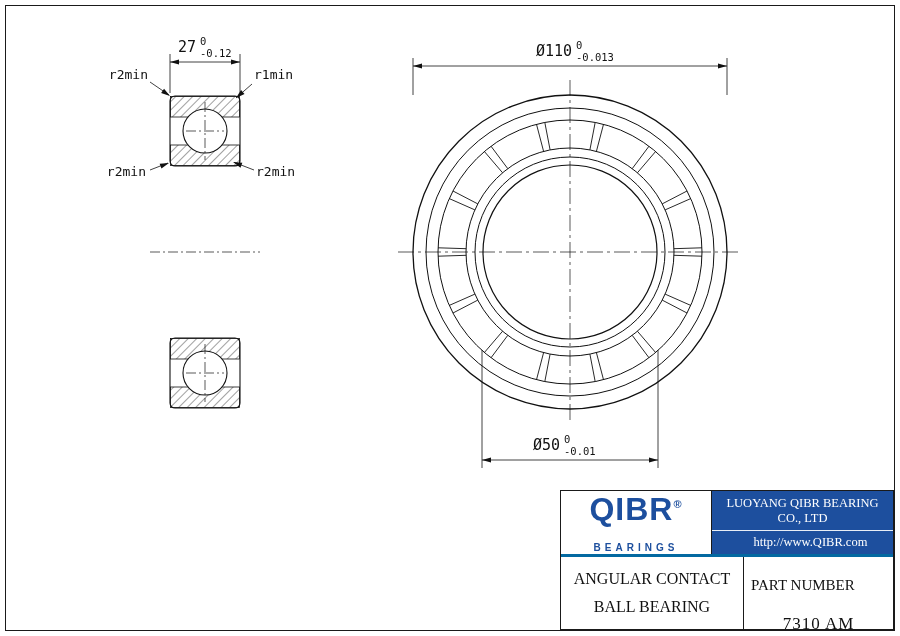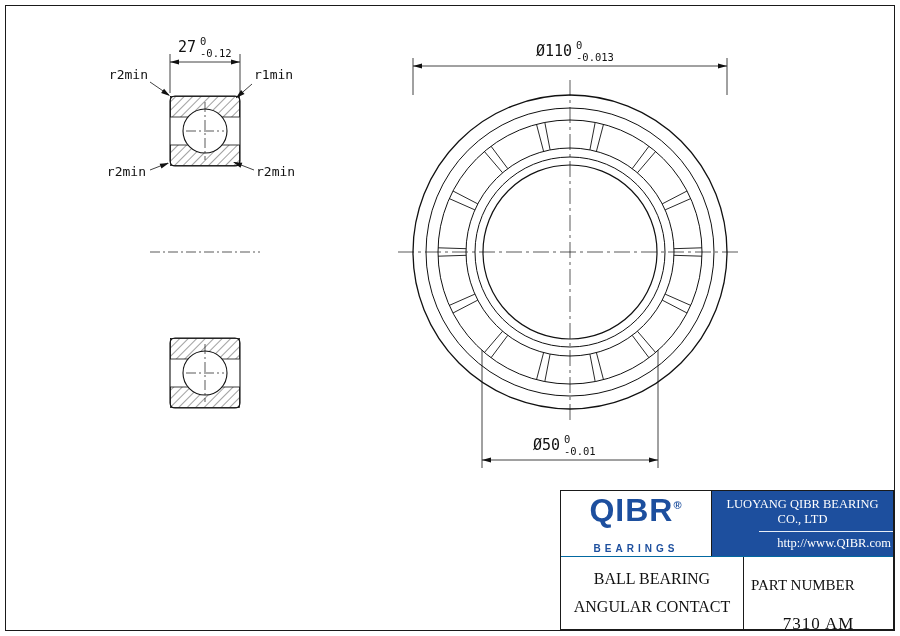--- a/index.html
+++ b/index.html
@@ -11,27 +11,27 @@
   svg{position:absolute;left:0;top:0;}
   .dimtxt{font:15px "DejaVu Sans Mono", monospace;fill:#111;}
   .toltxt{font:10.5px "DejaVu Sans Mono", monospace;fill:#111;}
   .lbltxt{font:13px "DejaVu Sans Mono", monospace;fill:#111;}
 
   
   .title-block{
     position:absolute;left:560px;top:490px;width:334px;height:140px;
     border:1px solid #1a1a1a;box-sizing:border-box;background:#fff;
   }
-  .tb-row1{display:flex;height:66px;border-bottom:1px solid #0369a1;box-sizing:border-box;}
+  .tb-row1{display:flex;height:66px;border-bottom:3px solid #0369a1;box-sizing:border-box;}
   .tb-logo-cell{width:150px;display:flex;flex-direction:column;align-items:center;justify-content:center;box-sizing:border-box;}
   .logo-text{font-family:"Liberation Sans",sans-serif;font-weight:bold;font-size:32px;line-height:1;color:var(--brand,#1d4f9e);letter-spacing:1px;}
   .logo-text .reg{font-size:11px;vertical-align:super;font-weight:bold;}
   .logo-sub{font-family:"Liberation Sans",sans-serif;font-weight:bold;font-size:10px;letter-spacing:4px;color:var(--brand,#1d4f9e);margin-top:17px;}
   .tb-company-cell{flex:1;background:var(--brand,#1d4f9e);color:#fff;border-left:1px solid #1a1a1a;box-sizing:border-box;
-    display:flex;flex-direction:column;justify-content:center;text-align:center;align-items:flex-end;}
+    display:flex;flex-direction:column;justify-content:center;text-align:center;}
   .company-name{font-size:12.5px;padding:3px 2px 4px 2px;}
   .company-url{font-size:12.5px;border-top:1px solid rgba(255,255,255,.9);padding:4px 2px 2px 18px;}
   .tb-row2{display:flex;height:72px;box-sizing:border-box;}
   .tb-desc-cell{width:182px;display:flex;flex-direction:column;align-items:center;justify-content:center;
     font-size:16px;line-height:1.75;box-sizing:border-box;}
   .tb-part-cell{flex:1;border-left:1px solid #1a1a1a;box-sizing:border-box;position:relative;}
   .part-label{font-size:15px;padding:20px 0 0 7px;}
   .part-value{font-size:17px;text-align:center;margin-top:20px;letter-spacing:1px;}
 </style>
 </head>
@@ -174,22 +174,22 @@
         <div class="logo-text"><span>QIBR</span><span class="reg">®</span></div>
         <div class="logo-sub">BEARINGS</div>
       </div>
       <div class="tb-company-cell">
         <div class="company-name">LUOYANG QIBR BEARING CO., LTD</div>
         <div class="company-url">http://www.QIBR.com</div>
       </div>
     </div>
     <div class="tb-row2">
       <div class="tb-desc-cell">
+        <div>ANGULAR CONTACT</div>
         <div>BALL BEARING</div>
-        <div>ANGULAR CONTACT</div>
       </div>
       <div class="tb-part-cell">
         <div class="part-label">PART NUMBER</div>
         <div class="part-value">7310 AM</div>
       </div>
     </div>
   </div>
 </div>
 
 </body></html>

